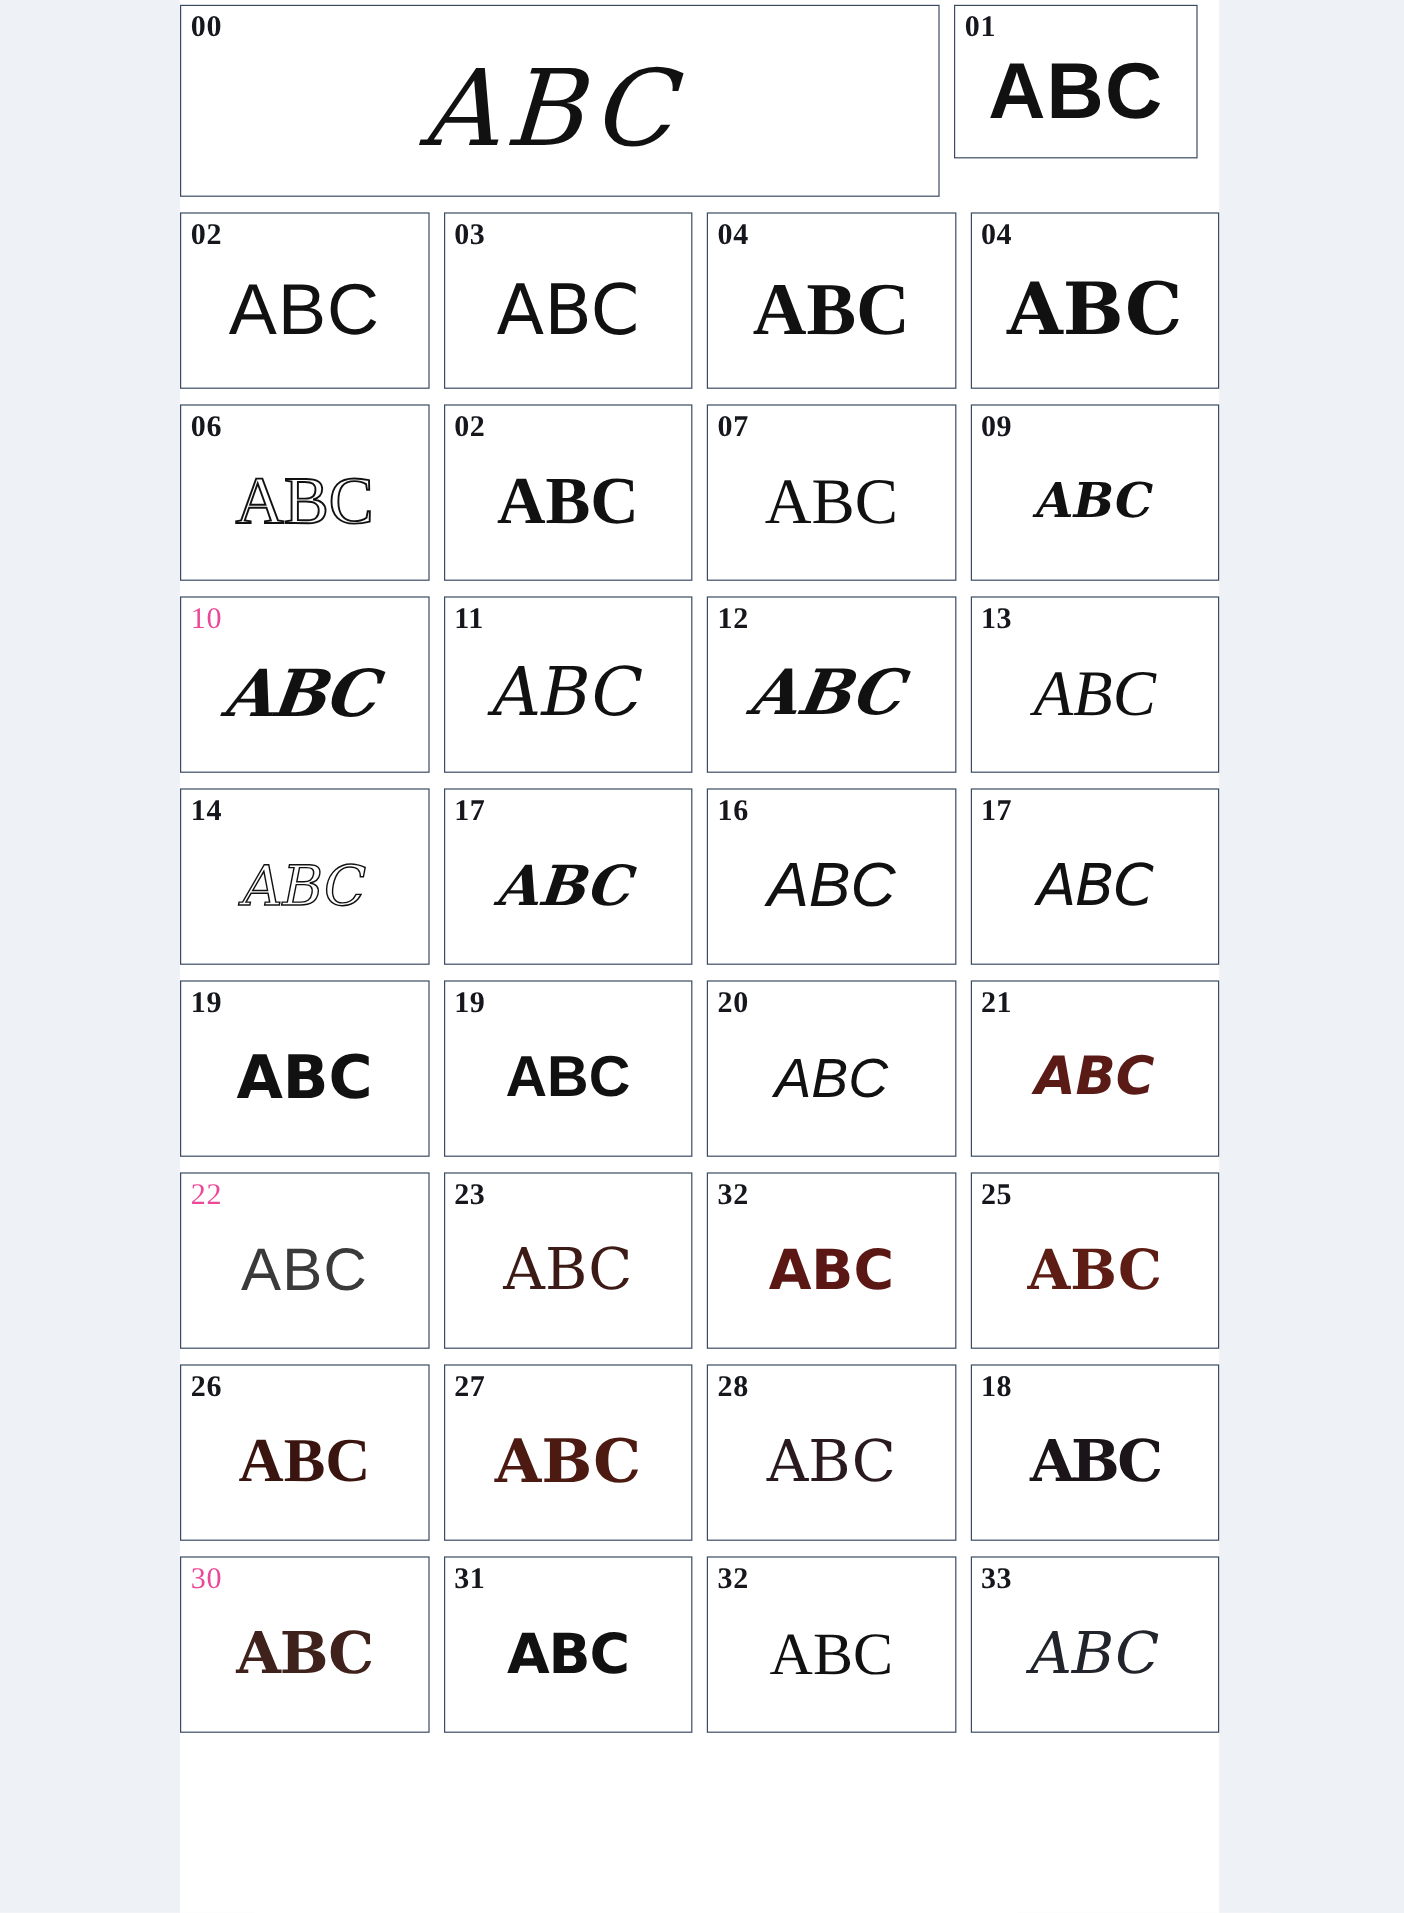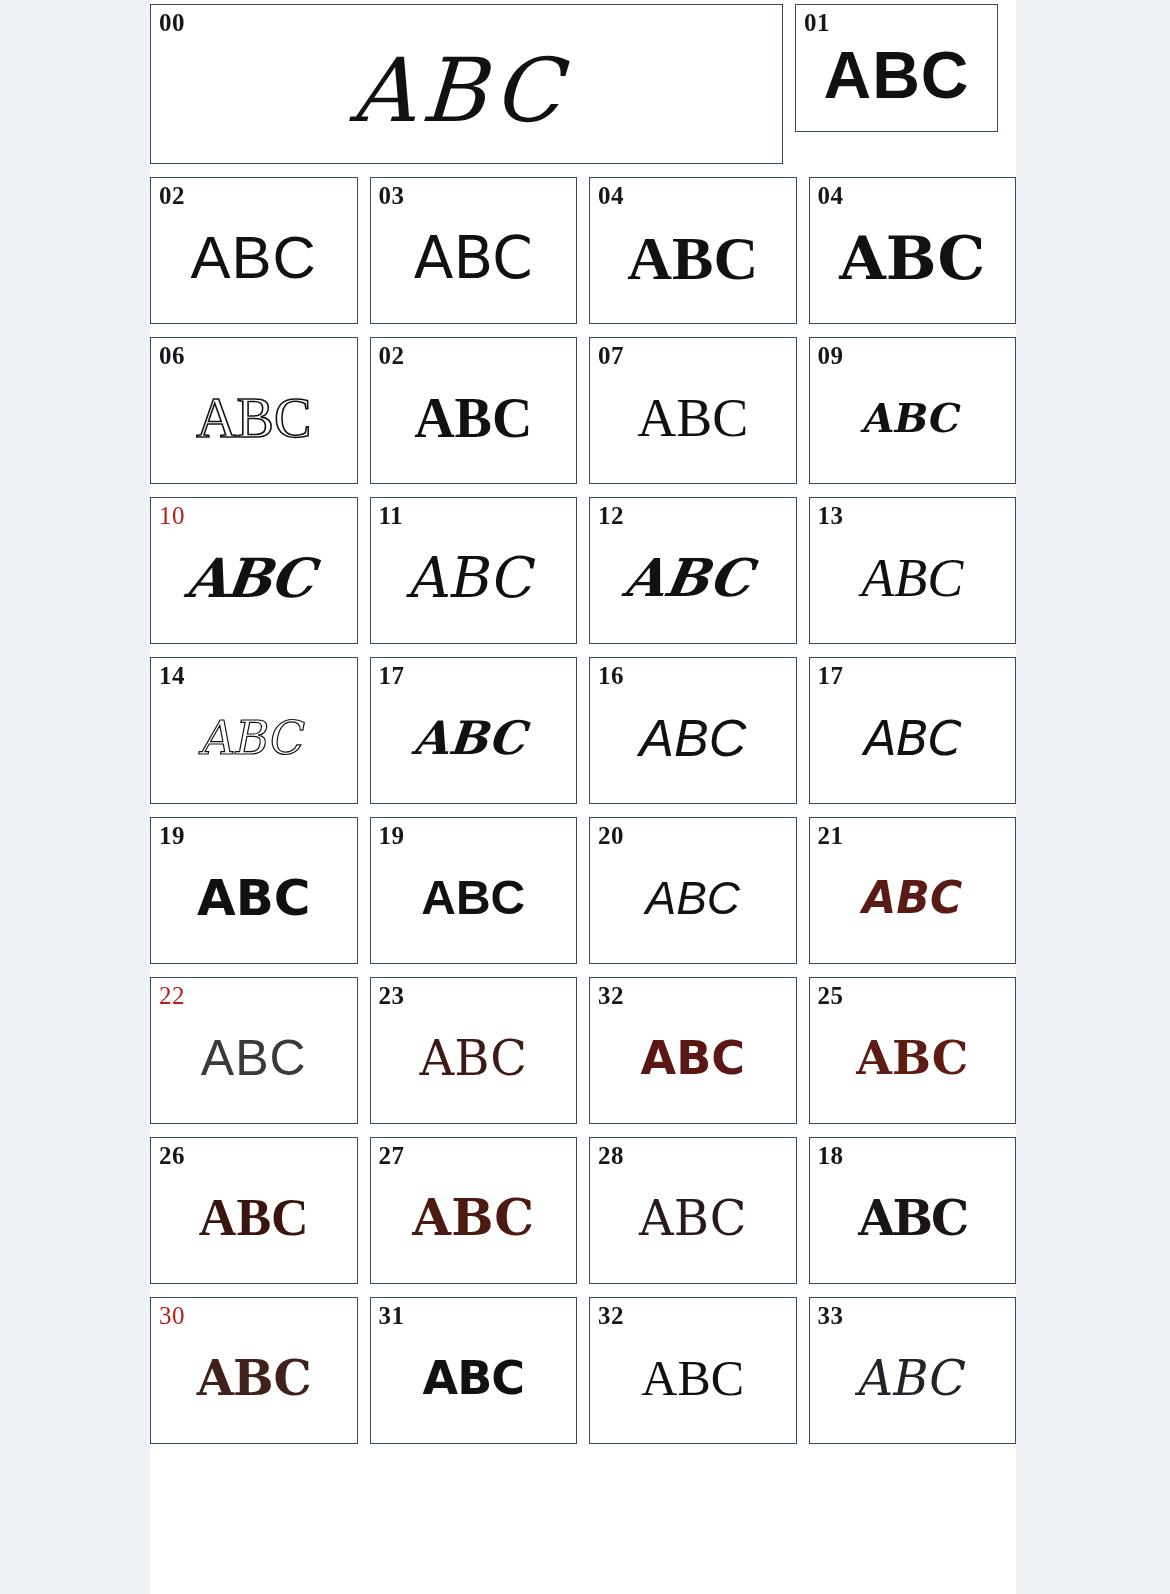--- a/index.html
+++ b/index.html
@@ -48,21 +48,21 @@
     position: absolute;
     top: 5px;
     left: 8px;
     font-family: Liberation Serif, serif;
     font-size: 25px;
     font-weight: 700;
     color: #15171c;
     letter-spacing: 0.5px;
     line-height: 1;
   }
-  .num.grayish { color: #b91c1c; font-weight: 400; }
+  .num.grayish { color: #ec4899; font-weight: 400; }
   .sample {
     display: block;
     text-align: center;
     line-height: 1;
     white-space: nowrap;
     color: #111111;
     margin-top: 14px;
   }
 
   

